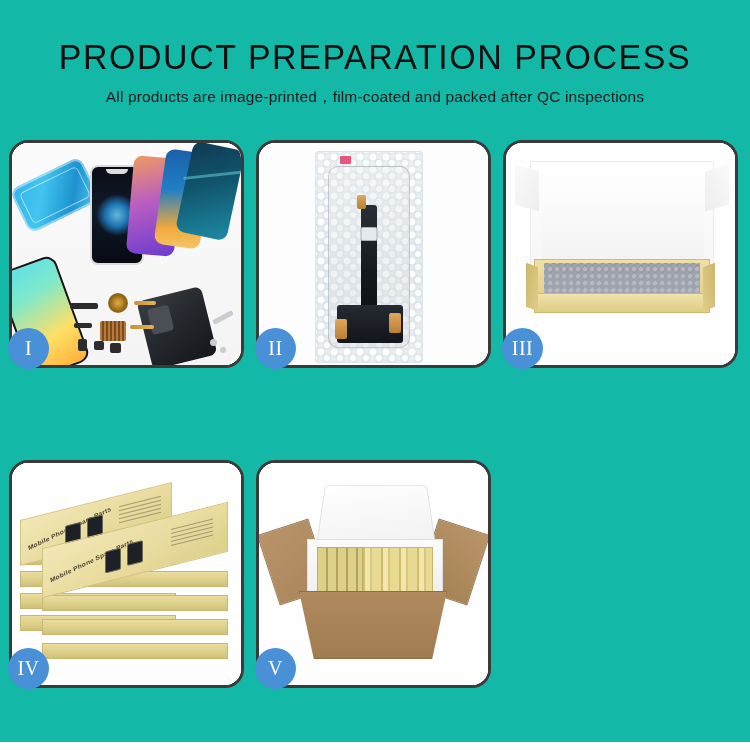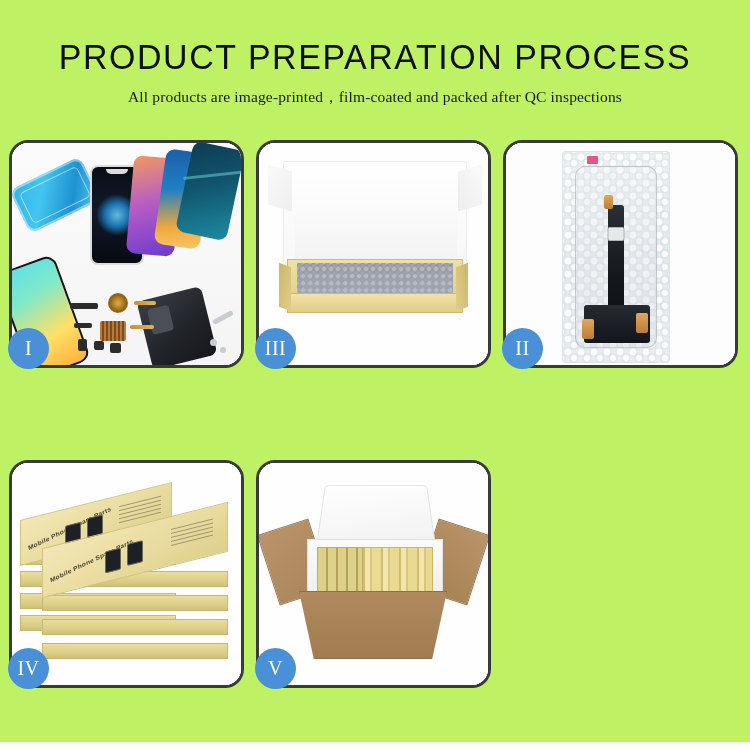--- a/index.html
+++ b/index.html
@@ -2,35 +2,35 @@
 <html><head>
 <meta charset="utf-8">
 <style>
   * { box-sizing: border-box; margin: 0; padding: 0; }
   html, body {
     width: 750px; height: 750px;
     background: #ffffff;
     font-family: "Liberation Sans", sans-serif;
     overflow: hidden;
   }
-  .page { position: relative; width: 750px; height: 742px; background: #bef264; }
+  .page { position: relative; width: 750px; height: 742px; background: #14b8a6; }
 
   
   .header { text-align: center; padding-top: 36px; }
   .title {
     font-family: "Liberation Sans", sans-serif;
     font-size: 35px;
     font-weight: 400;
     letter-spacing: 1.6px;
     color: #101010;
     line-height: 42px;
     transform: scaleX(0.97);
   }
   .subtitle {
-    font-family: Liberation Serif, serif;
+    font-family: Liberation Sans, sans-serif;
     font-size: 15.5px;
     font-weight: 400;
     color: #1a1a1a;
     line-height: 22px;
     margin-top: 8px;
     letter-spacing: 0.15px;
   }
 
   
   .grid {
@@ -340,54 +340,54 @@
           <div class="part sil" style="left:200px;top:172px;width:22px;height:5px;transform:rotate(-28deg);"></div>
           <div class="part sil" style="left:198px;top:196px;width:7px;height:7px;border-radius:50%;"></div>
           <div class="part sil" style="left:208px;top:204px;width:6px;height:6px;border-radius:50%;"></div>
         </div>
       </div>
       <div class="badge">I</div>
     </div>
 
     <div class="panel">
       <div class="panel-inner">
-        <div class="scene3">
-          <div class="b3-lidback"></div>
-          <div class="b3-inner"></div>
-          <div class="b3-tray"></div>
-          <div class="b3-foam"></div>
-          <div class="b3-tray-front"></div>
-          <div class="b3-tray-side"></div>
-          <div class="b3-tray-side r"></div>
-        </div>
-      </div>
-      <div class="badge">III</div>
-    </div>
-
-    <div class="panel">
-      <div class="panel-inner">
         <div class="scene2">
           <div class="bubble-bag">
             <div class="pink-tab"></div>
             <div class="lcd">
               <div class="lcd-flex"></div>
               <div class="lcd-conn"></div>
               <div class="lcd-bottom"></div>
               <div class="tape-gold" style="left:6px;bottom:8px;"></div>
               <div class="tape-gold" style="right:8px;bottom:14px;"></div>
               <div class="tape-gold" style="left:28px;top:28px;height:14px;width:9px;"></div>
             </div>
           </div>
         </div>
       </div>
       <div class="badge">II</div>
     </div>
 
     <div class="panel">
       <div class="panel-inner">
+        <div class="scene3">
+          <div class="b3-lidback"></div>
+          <div class="b3-inner"></div>
+          <div class="b3-tray"></div>
+          <div class="b3-foam"></div>
+          <div class="b3-tray-front"></div>
+          <div class="b3-tray-side"></div>
+          <div class="b3-tray-side r"></div>
+        </div>
+      </div>
+      <div class="badge">III</div>
+    </div>
+
+    <div class="panel">
+      <div class="panel-inner">
         <div class="scene4">
           <div class="stack">
 
             <div class="slab" style="left:8px; top:74px;  width:156px;"></div>
             <div class="slab" style="left:8px; top:96px;  width:156px;"></div>
             <div class="slab" style="left:8px; top:118px; width:156px;"></div>
             <div class="slab" style="left:8px; top:140px; width:156px;"></div>
 
             <div class="slab" style="left:30px; top:96px;  width:186px;"></div>
             <div class="slab" style="left:30px; top:120px; width:186px;"></div>

